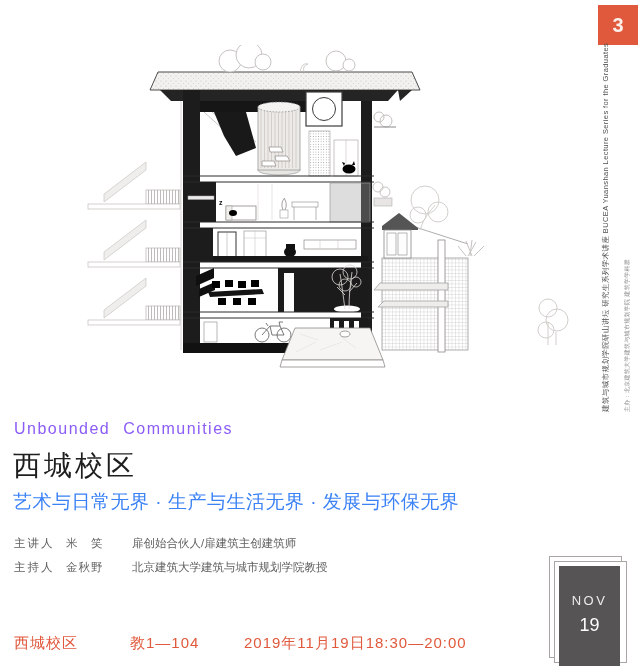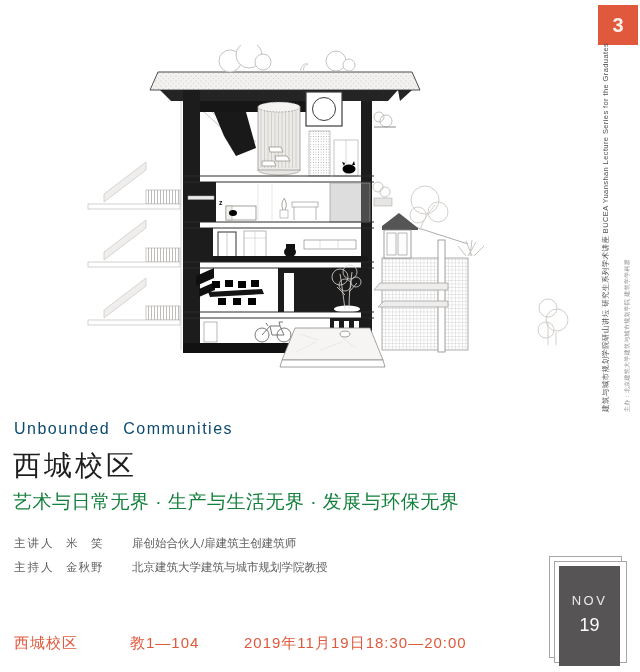--- a/index.html
+++ b/index.html
@@ -9,23 +9,23 @@
   .badge{position:absolute;left:598px;top:5px;width:40px;height:40px;background:var(--accent,#e0593c);
          display:flex;align-items:center;justify-content:center;color:#fcefe9;
          font-size:20px;font-weight:bold;}
   
   .side-main{position:absolute;left:601px;top:412px;transform:rotate(-90deg);transform-origin:0 0;
              white-space:nowrap;font-size:7.5px;letter-spacing:0.4px;color:#4f4f4f;}
   .side-sub{position:absolute;left:623px;top:412px;transform:rotate(-90deg);transform-origin:0 0;
             white-space:nowrap;font-size:6px;letter-spacing:0.3px;color:#8c8c8c;}
   
   .title-en{position:absolute;left:14px;top:420px;font-size:16px;letter-spacing:1.5px;
-            word-spacing:7px;color:#0c4a6e;}
+            word-spacing:7px;color:#8b5cf6;}
   .title-cn{position:absolute;left:13px;top:447px;font-size:28px;letter-spacing:3px;color:#1e1e1e;}
-  .subtitle{position:absolute;left:13px;top:489px;font-size:19px;letter-spacing:0.5px;color:#15803d;}
+  .subtitle{position:absolute;left:13px;top:489px;font-size:19px;letter-spacing:0.5px;color:#3b82f6;}
   
   .person{position:absolute;left:14px;display:flex;font-size:11.5px;color:#606060;}
   .person .role{width:52px;letter-spacing:2px;}
   .person .name{width:66px;letter-spacing:1px;}
   .person.row1{top:536px;}
   .person.row2{top:560px;}
   
   .footer-item{position:absolute;top:634px;font-size:15px;letter-spacing:1px;color:var(--accent,#e0593c);}
   .f-campus{left:14px;}
   .f-room{left:130px;text-align:right;}

